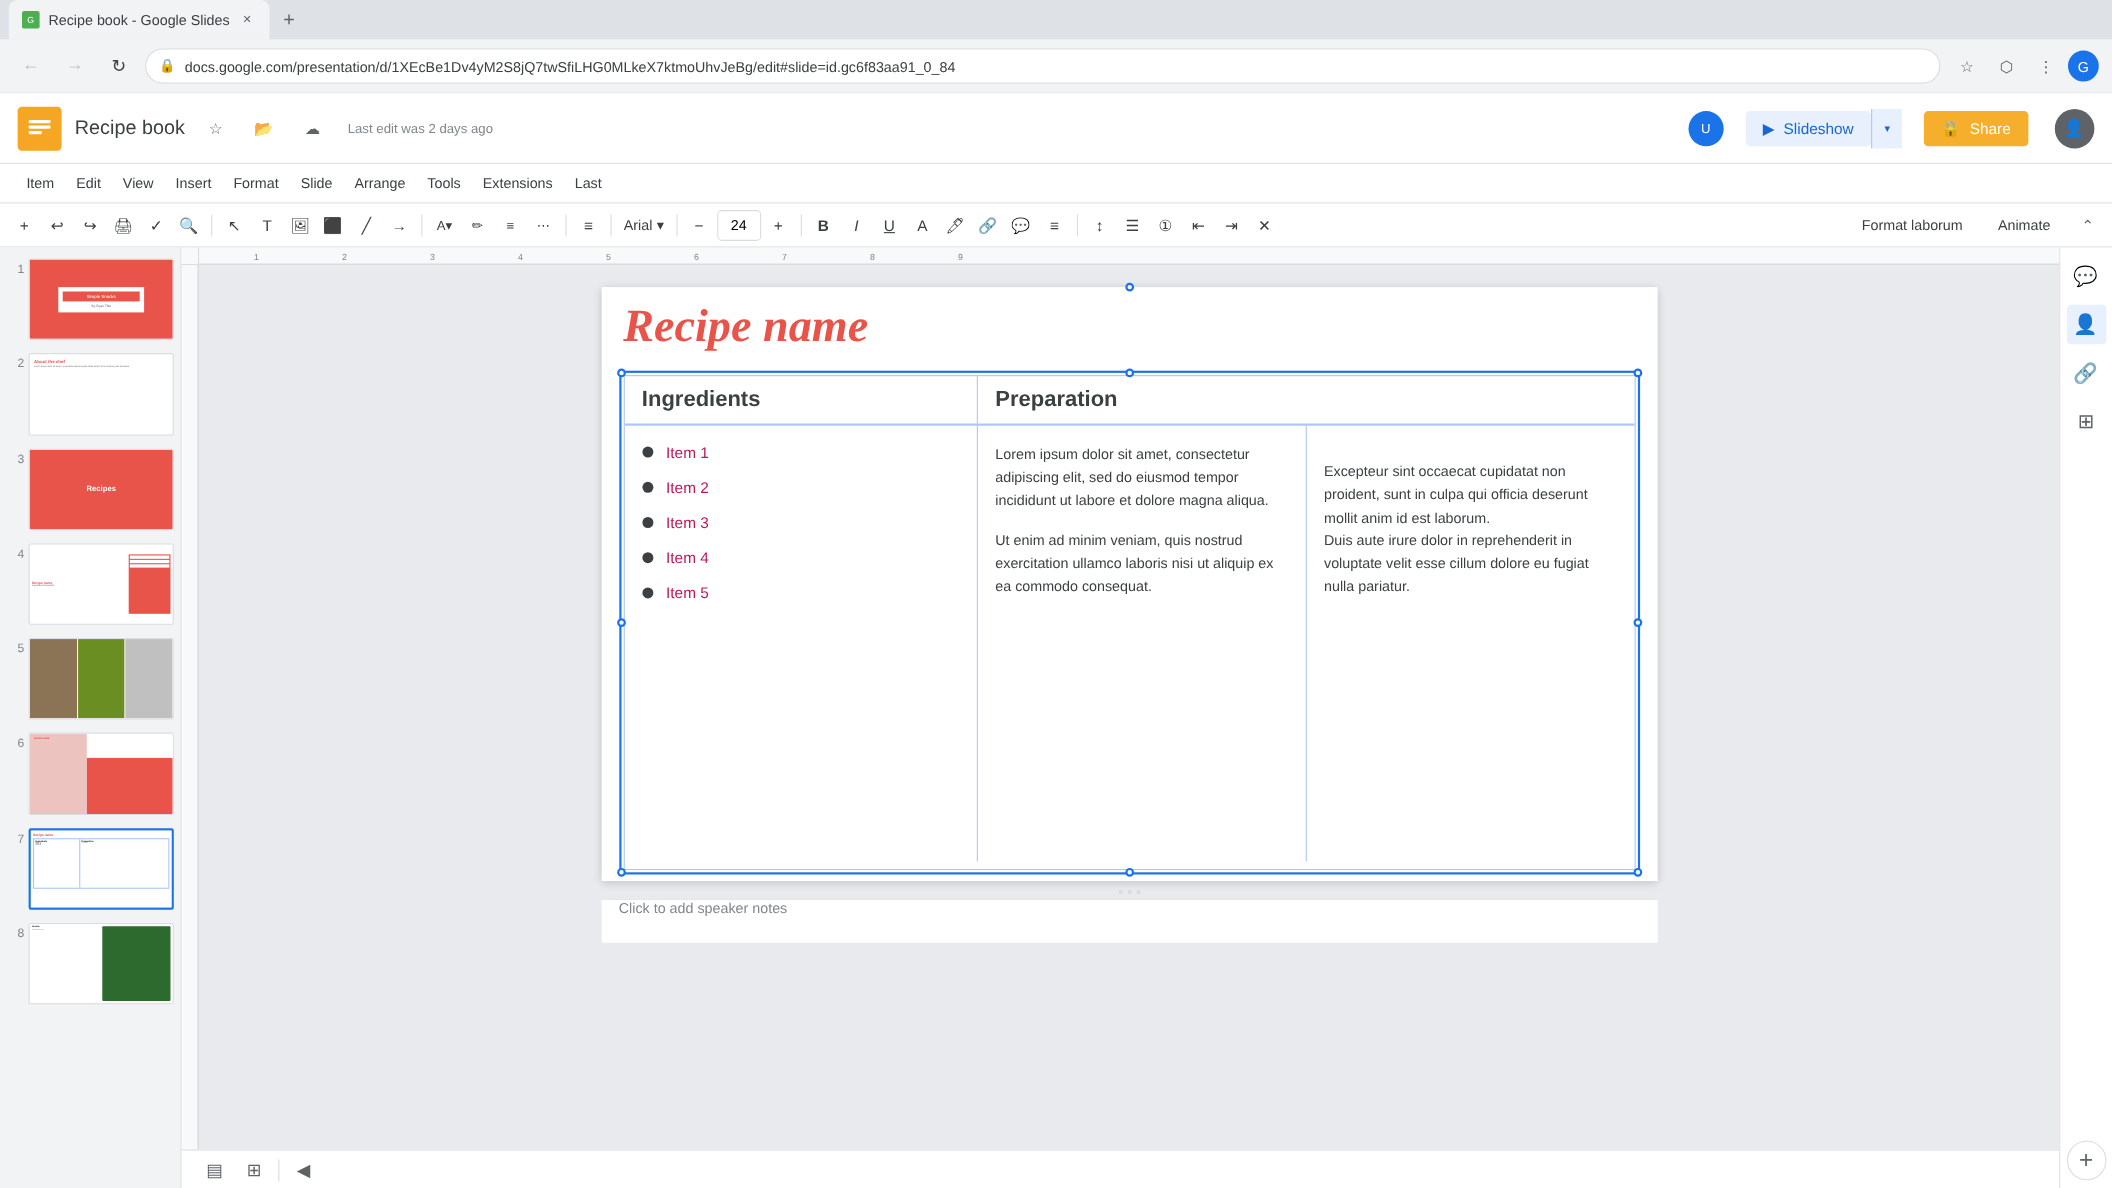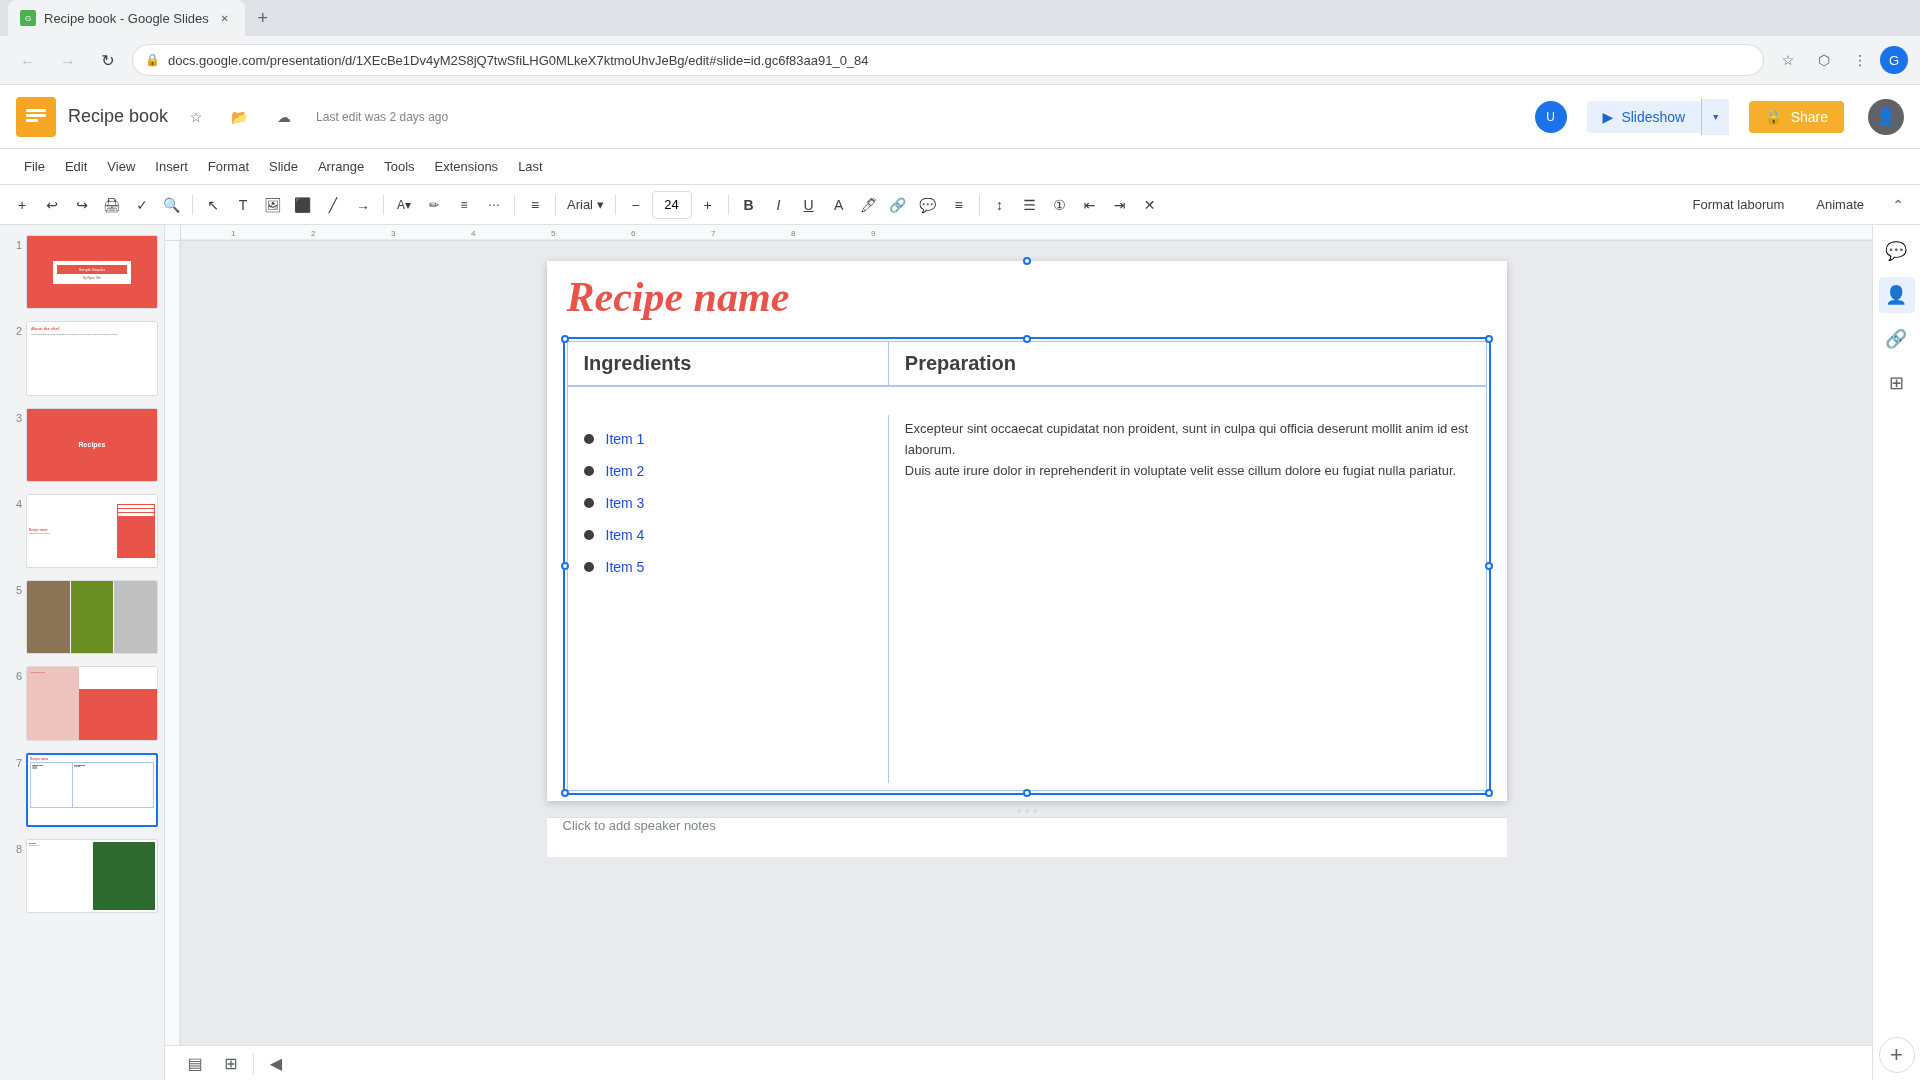--- a/index.html
+++ b/index.html
@@ -401,22 +401,21 @@
     }
     .table-body {
       display: flex;
       height: calc(100% - 52px);
     }
     .td-ingredients {
       width: 35%;
       padding: 16px;
       border-right: 1px solid #adc6f5;
       font-size: 14px;
-      color: #1d4ed8;
-      margin-top: 28px;
+      color: #be185d;
     }
     .ingredients-list {
       list-style: none;
       display: flex;
       flex-direction: column;
       gap: 16px;
     }
     .ingredients-list li {
       display: flex;
       align-items: center;
@@ -566,21 +565,21 @@
       <div class="slideshow-dropdown">▾</div>
     </div>
     <button class="share-btn" style="margin-left:8px;">
       <span>🔒</span>
       <span>Share</span>
     </button>
     <div class="user-avatar" style="margin-left:12px;">👤</div>
   </div>
 
   <div class="menu-bar">
-    <div class="menu-item">File</div>
+    <div class="menu-item">Item</div>
     <div class="menu-item">Edit</div>
     <div class="menu-item">View</div>
     <div class="menu-item">Insert</div>
     <div class="menu-item">Format</div>
     <div class="menu-item">Slide</div>
     <div class="menu-item">Arrange</div>
     <div class="menu-item">Tools</div>
     <div class="menu-item">Extensions</div>
     <div class="menu-item">Last</div>
   </div>
@@ -810,20 +809,24 @@
                       <span>Item 4</span>
                     </li>
                     <li>
                       <span class="bullet"></span>
                       <span>Item 5</span>
                     </li>
                   </ul>
                 </div>
 
                 <div class="td-prep">
+                  <div class="prep-col1">
+                    <p>Lorem ipsum dolor sit amet, consectetur adipiscing elit, sed do eiusmod tempor incididunt ut labore et dolore magna aliqua.</p>
+                    <p style="margin-top:16px;">Ut enim ad minim veniam, quis nostrud exercitation ullamco laboris nisi ut aliquip ex ea commodo consequat.</p>
+                  </div>
                   <div class="prep-col2">
                     <p style="margin-top:16px;">Excepteur sint occaecat cupidatat non proident, sunt in culpa qui officia deserunt mollit anim id est laborum.</p>
                     <p>Duis aute irure dolor in reprehenderit in voluptate velit esse cillum dolore eu fugiat nulla pariatur.</p>
                   </div>
                 </div>
               </div>
             </div>
 
             <div style="position:absolute;top:76px;left:16px;right:16px;bottom:6px;border:2px solid #1a73e8;pointer-events:none;">
 

